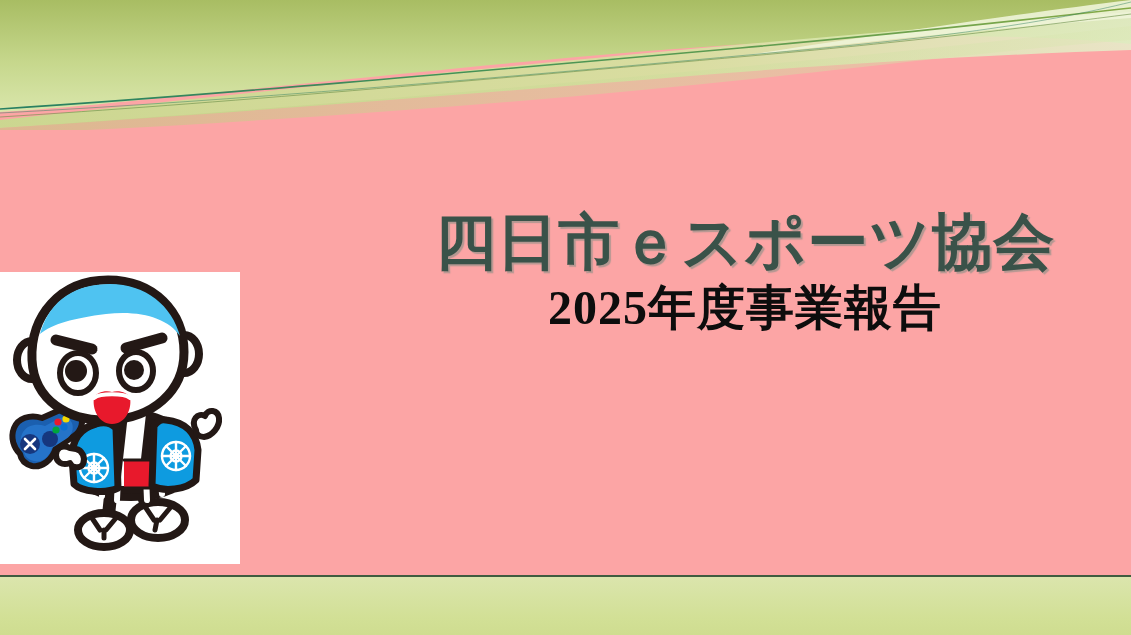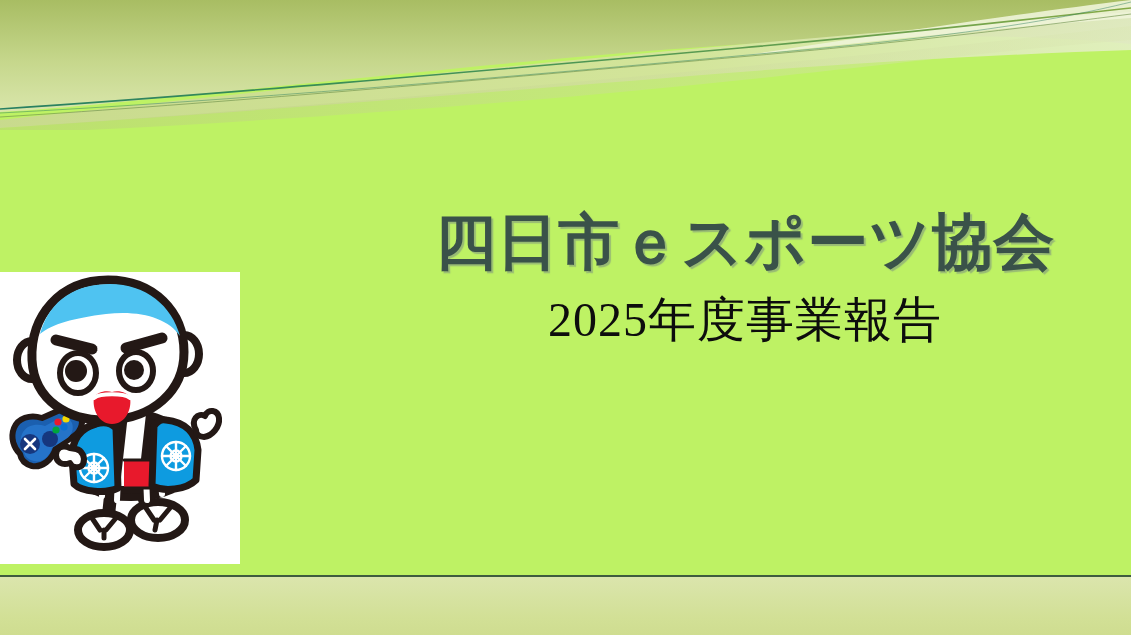--- a/index.html
+++ b/index.html
@@ -6,21 +6,21 @@
   * { margin:0; padding:0; box-sizing:border-box; }
   html, body {
     width:1131px; height:635px;
     background:#ffffff;
     font-family:"Liberation Sans", sans-serif;
     overflow:hidden;
   }
   #slide {
     position:relative;
     width:1131px; height:635px;
-    background:#bef264;
+    background:#fca5a5;
     overflow:hidden;
   }
 
   
   #swoosh-top {
     position:absolute; left:0; top:0;
     width:1131px; height:130px;
     pointer-events:none;
   }
 
@@ -47,23 +47,23 @@
     font-family:"Liberation Sans", sans-serif;
     font-weight:bold;
     font-size:61px;
     line-height:1.05;
     letter-spacing:0.5px;
     color:#3a5249;
     text-shadow:2px 2px 1px rgba(120,140,130,0.55);
     white-space:nowrap;
   }
   #slide-subtitle {
-    margin-top:20px;
+    margin-top:8px;
     font-family:"Liberation Serif", serif;
-    font-weight:400;
+    font-weight:700;
     font-size:48px;
     line-height:1.1;
     letter-spacing:1px;
     color:#0d0d0d;
     white-space:nowrap;
   }
 
   
   #mascot {
     position:absolute;

